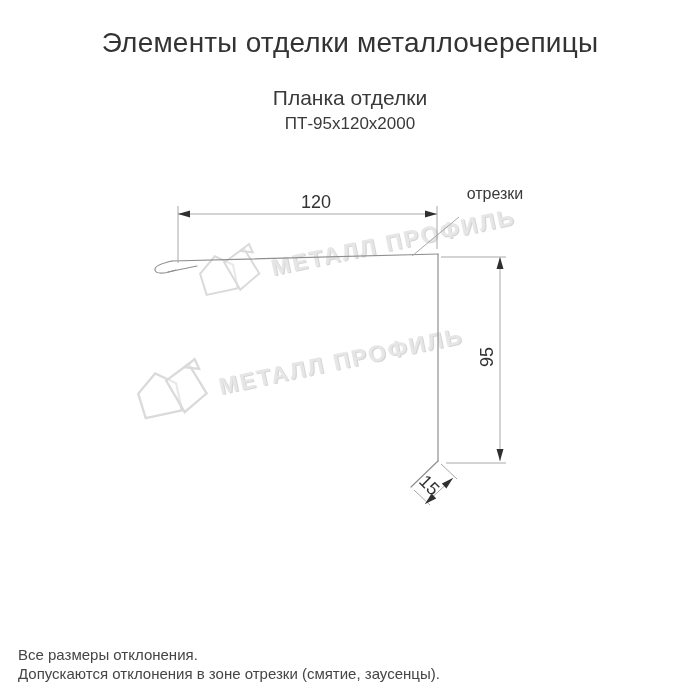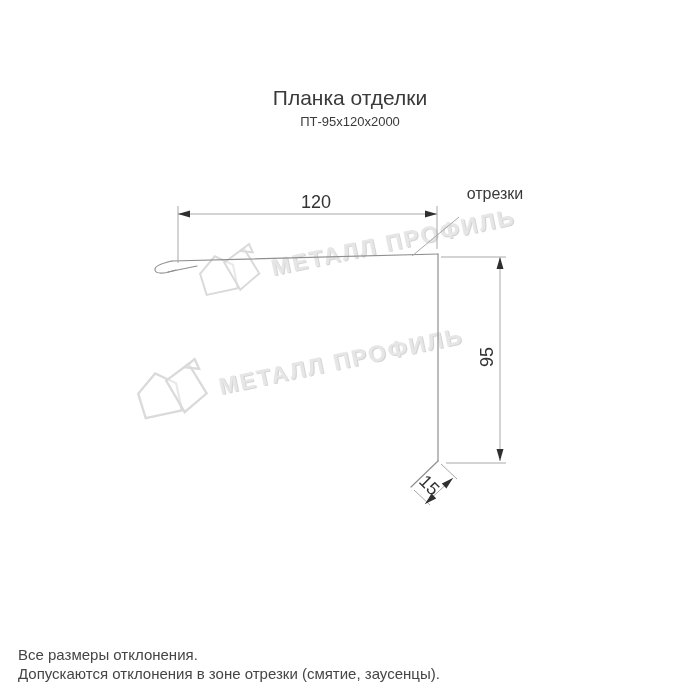--- a/index.html
+++ b/index.html
@@ -4,21 +4,21 @@
 <style>
   html,body{margin:0;padding:0;background:#fff;}
   #stage{
     position:relative;width:700px;height:700px;background:#ffffff;overflow:hidden;
     font-family:"Liberation Sans","DejaVu Sans",sans-serif;color:#373737;
   }
   .abs{position:absolute;}
   .center{text-align:center;width:700px;left:0;}
   .page-title{top:27px;font-size:28px;letter-spacing:.2px;color:#333;}
   .page-subtitle{top:86px;font-size:21px;color:#3a3a3a;}
-  .page-model{top:114px;font-size:13px;color:#3a3a3a;}
+  .page-model{top:114px;font-size:17px;color:#3a3a3a;}
   .dim-label{font-size:18px;color:#333;white-space:nowrap;}
   .dim-120{left:286px;top:192px;width:60px;text-align:center;}
   .dim-95{left:457px;top:347px;width:60px;height:20px;text-align:center;
           transform:rotate(-90deg);transform-origin:center;}
   .dim-15{left:409px;top:475px;width:40px;text-align:center;
           transform:rotate(45deg);transform-origin:center;}
   .face-label{left:440px;top:184px;width:110px;text-align:center;
           font-size:16px;line-height:20px;color:#3a3a3a;}
   .watermark{display:flex;align-items:center;gap:9px;transform-origin:left center;
           pointer-events:none;}
@@ -29,20 +29,21 @@
   .footnote{left:18px;font-size:15px;color:#454545;}
   .fn-1{top:646px;}
   .fn-2{top:665px;}
   svg.drawing{position:absolute;left:0;top:0;}
 </style>
 </head>
 <body>
 
 <div id="stage">
 
+  <div class="abs center page-title">Элементы отделки металлочерепицы</div>
   <div class="abs center page-subtitle">Планка отделки</div>
   <div class="abs center page-model">ПТ-95х120х2000</div>
 
   <div class="abs watermark wm-1">
     <span>
       <svg width="64" height="58" viewBox="0 0 64 58" fill="none">
         <path d="M4 44 L2 22 L20 8 L36 20 L36 44 Z" stroke="#dadada" stroke-width="2" fill="#ffffff" fill-opacity="0.4"></path>
         <path d="M28 16 L50 6 L60 34 L38 46 Z" stroke="#dadada" stroke-width="2" fill="#ffffff" fill-opacity="0.4"></path>
         <path d="M46 8 L56 3 L58 12 Z" stroke="#dadada" stroke-width="2" fill="#ffffff" fill-opacity="0.4"></path>
       </svg>

